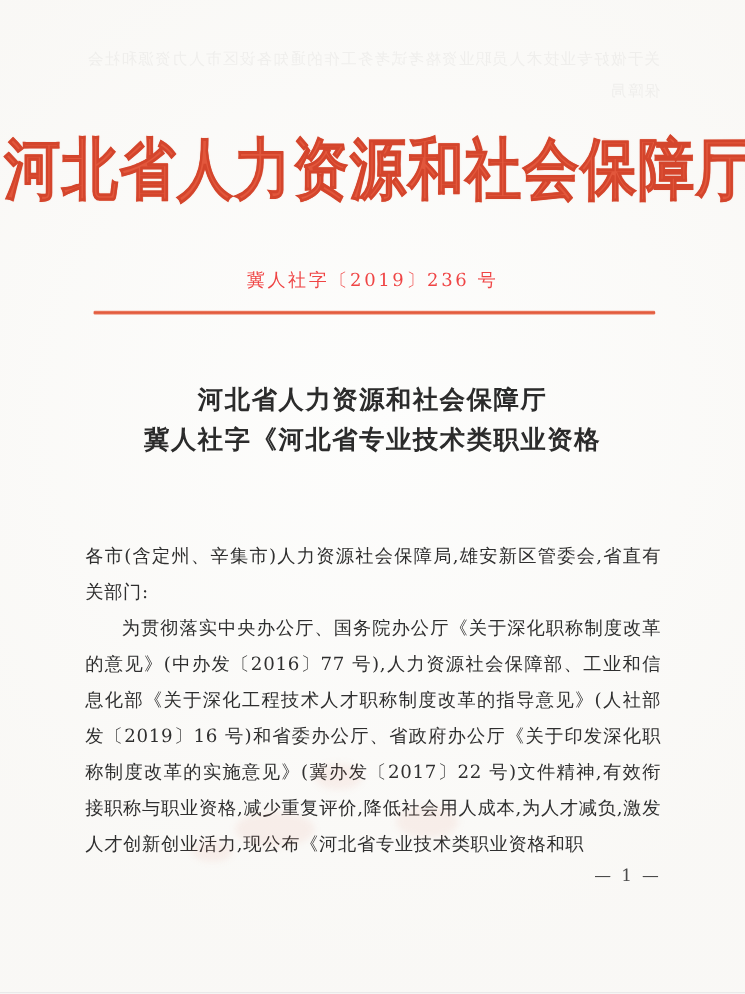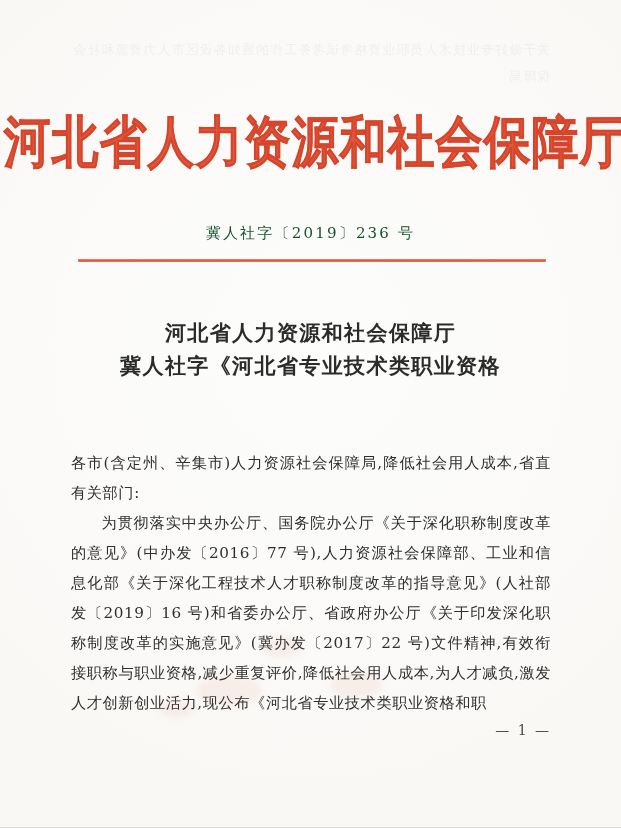--- a/index.html
+++ b/index.html
@@ -78,21 +78,21 @@
   
   .doc-number {
     position: absolute;
     left: 0;
     right: 0;
     top: 224px;
     text-align: center;
     font-family: "DejaVu Serif", "Liberation Serif", serif;
     font-size: 15px;
     letter-spacing: 2.2px;
-    color: #14532d;
+    color: #ef4444;
   }
 
   
   .red-rule {
     position: absolute;
     left: 78px;
     top: 259px;
     width: 468px;
     height: 3px;
     background: linear-gradient(to bottom, #ef8064 0%, #df4e2f 45%, #e8694b 100%);
@@ -181,21 +181,21 @@
   <div class="doc-number">冀人社字〔2019〕236 号</div>
 
   <div class="red-rule"></div>
 
   <div class="doc-title">
     <div class="tline">河北省人力资源和社会保障厅</div>
     <div class="tline">冀人社字《河北省专业技术类职业资格</div>
   </div>
 
   <div class="body-text">
-    <p>各市(含定州、辛集市)人力资源社会保障局,降低社会用人成本,省直有关部门:</p>
+    <p>各市(含定州、辛集市)人力资源社会保障局,雄安新区管委会,省直有关部门:</p>
     <p class="indent">为贯彻落实中央办公厅、国务院办公厅《关于深化职称制度改革的意见》(中办发〔2016〕77 号),人力资源社会保障部、工业和信息化部《关于深化工程技术人才职称制度改革的指导意见》(人社部发〔2019〕16 号)和省委办公厅、省政府办公厅《关于印发深化职称制度改革的实施意见》(冀办发〔2017〕22 号)文件精神,有效衔接职称与职业资格,减少重复评价,降低社会用人成本,为人才减负,激发人才创新创业活力,现公布《河北省专业技术类职业资格和职</p>
   </div>
 
   <div class="stamp-blotch blotch-a"></div>
   <div class="stamp-blotch blotch-b"></div>
   <div class="stamp-blotch blotch-c"></div>
   <div class="stamp-blotch blotch-d"></div>
 
   <div class="page-number">— 1 —</div>
 

